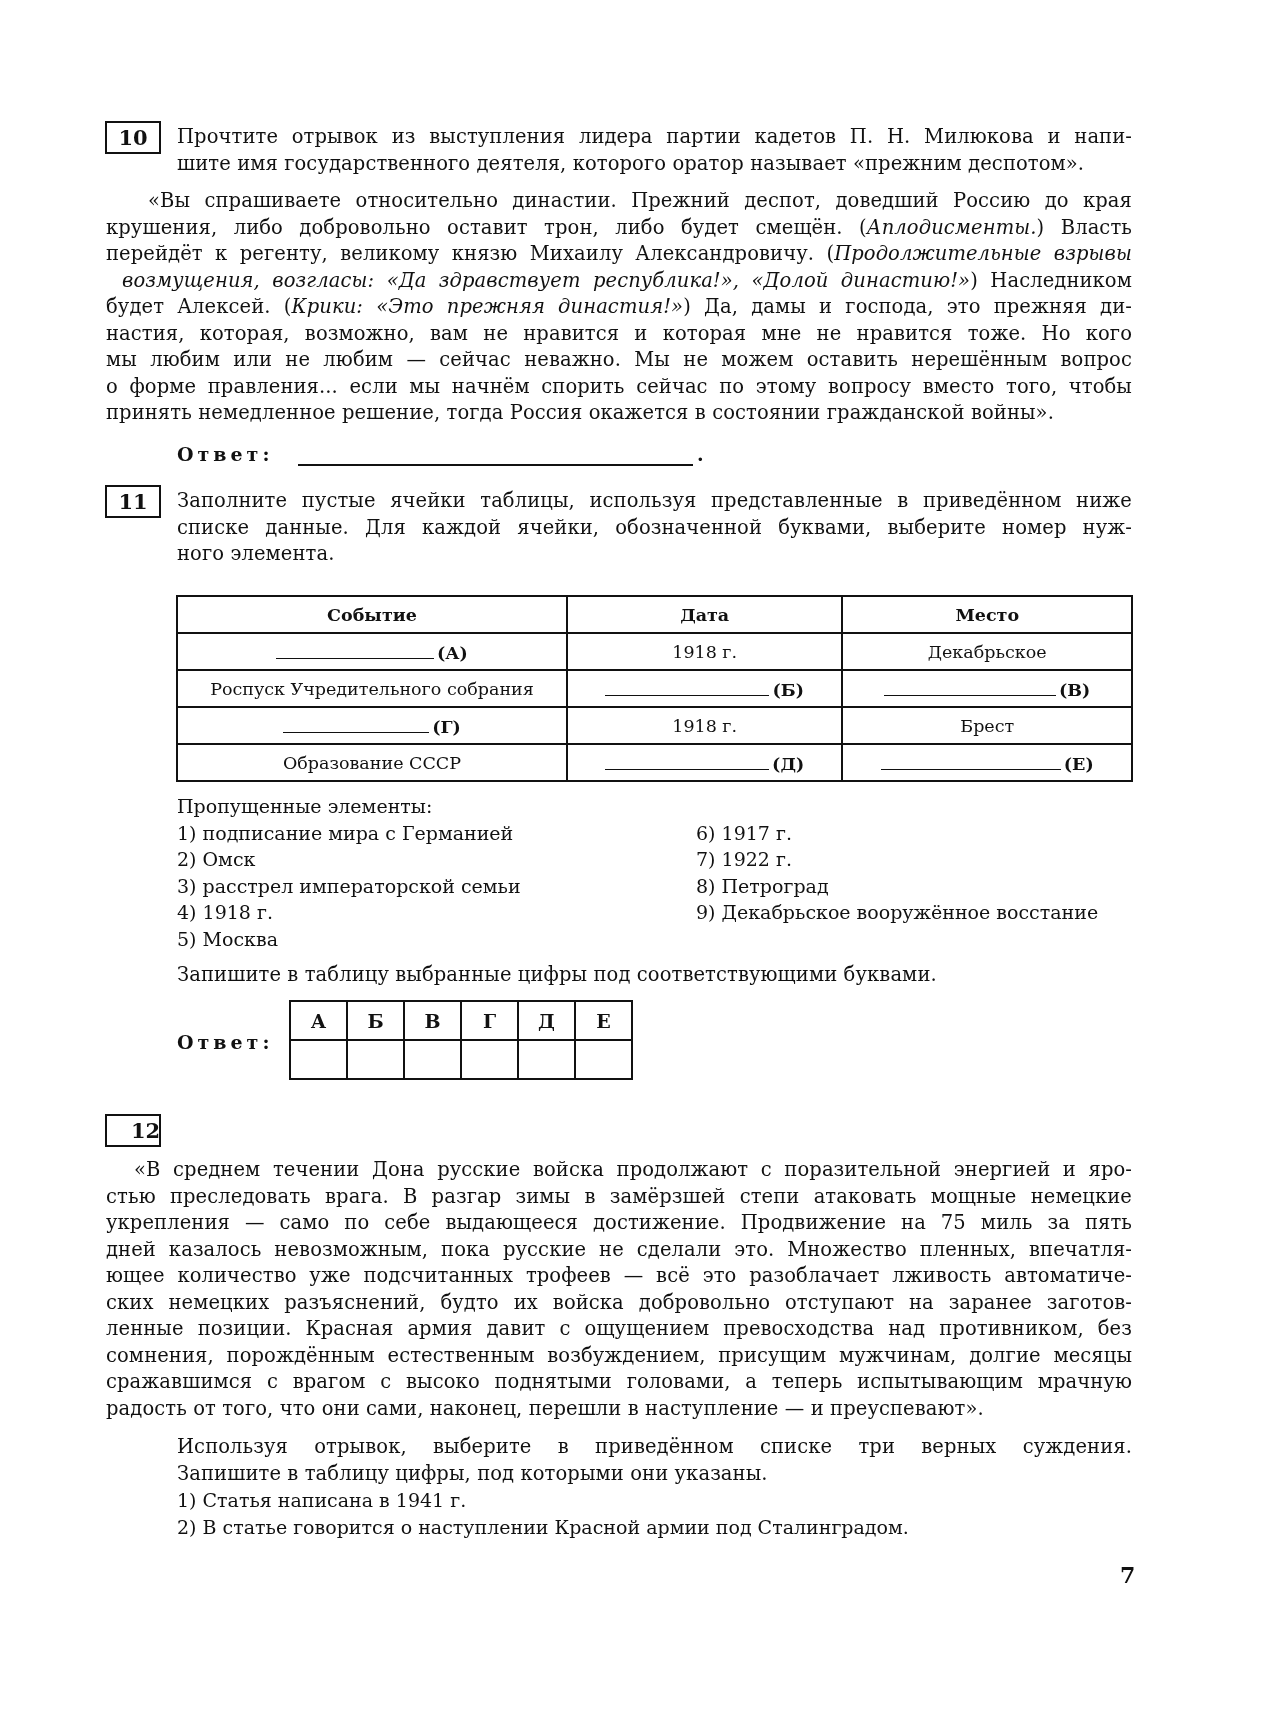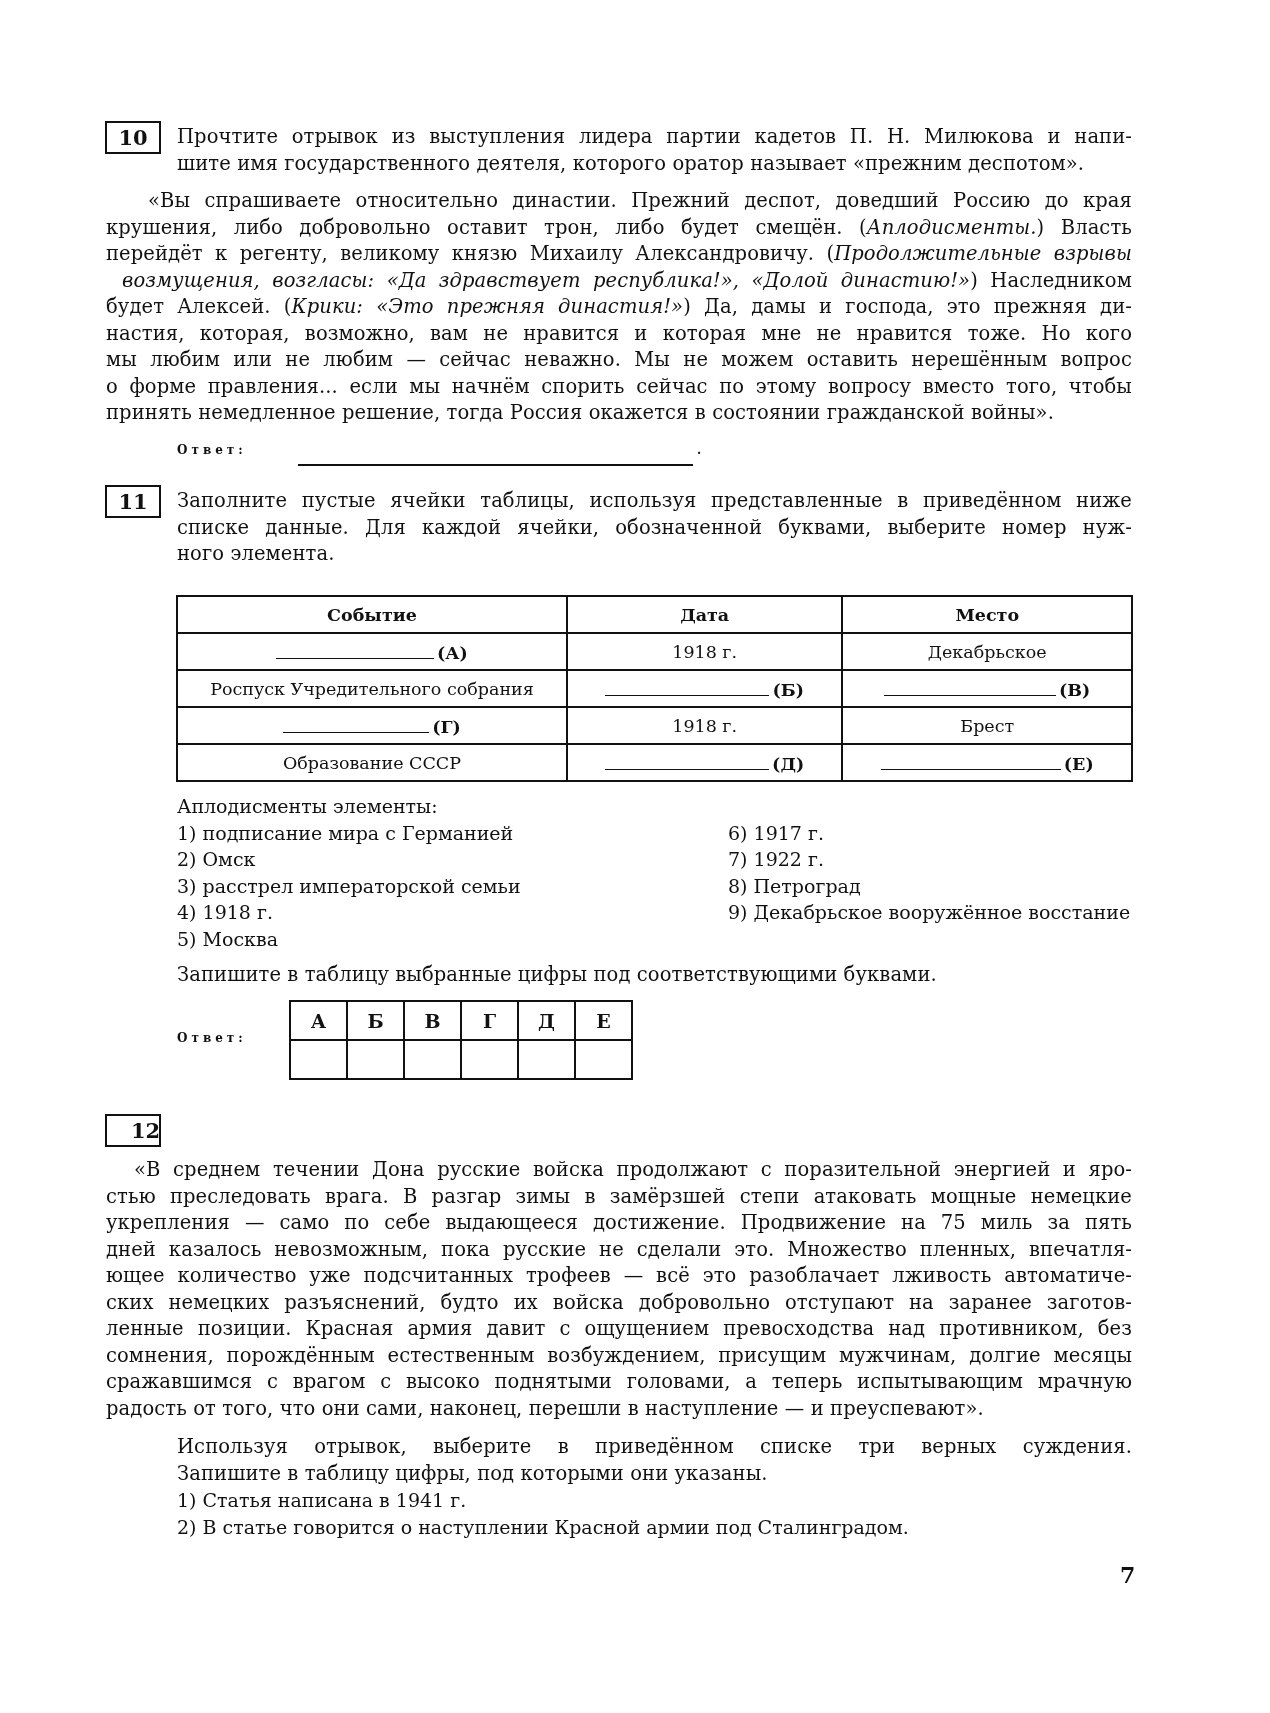--- a/index.html
+++ b/index.html
@@ -17,21 +17,21 @@
   }
   .para {
     position: absolute; font-size: 19.5px; line-height: 26.5px;
     text-align: justify; text-align-last: auto; letter-spacing: 0.1px;
   }
   .para .line { display: block; text-align: justify; text-align-last: justify; white-space: nowrap; height: 26.5px; }
   .para .line.last { text-align-last: left; }
   .it { font-style: italic; }
 
   .answer-label {
-    position: absolute; font-size: 12px; font-weight: bold; letter-spacing: 4px;
+    position: absolute; font-size: 19px; font-weight: bold; letter-spacing: 4px;
   }
   .answer-line {
     position: absolute; border-bottom: 2px solid #111; height: 0;
   }
 
   table.events {
     position: absolute; left: 176px; top: 581px; width: 957px;
     border-collapse: collapse; font-size: 17.5px; margin-top: 14px;
   }
   table.events td, table.events th {
@@ -119,28 +119,28 @@
         </tr>
         <tr>
           <td>Образование СССР</td>
           <td><span class="blank" style="width: 164px;"></span><span class="letter">(Д)</span></td>
           <td><span class="blank" style="width: 180px;"></span><span class="letter">(Е)</span></td>
         </tr>
       </tbody>
   </table>
 
   <div class="list-col" style="left:177px; top:793px;">
-    <div>Аплодисменты элементы:</div>
+    <div>Пропущенные элементы:</div>
     <div>1) подписание мира с Германией</div>
     <div>2) Омск</div>
     <div>3) расстрел императорской семьи</div>
     <div>4) 1918 г.</div>
     <div>5) Москва</div>
   </div>
-  <div class="list-col" style="left:696px; top:819.5px;margin-left:32px;">
+  <div class="list-col" style="left:696px; top:819.5px;">
     <div>6) 1917 г.</div>
     <div>7) 1922 г.</div>
     <div>8) Петроград</div>
     <div>9) Декабрьское вооружённое восстание</div>
   </div>
 
   <div class="para" style="left:177px; top:962px; width:860px; white-space:nowrap;">Запишите в таблицу выбранные цифры под соответствующими буквами.</div>
 
   <div class="answer-label" style="left:177px; top:1031px;">Ответ:</div>
   <table class="grid">

